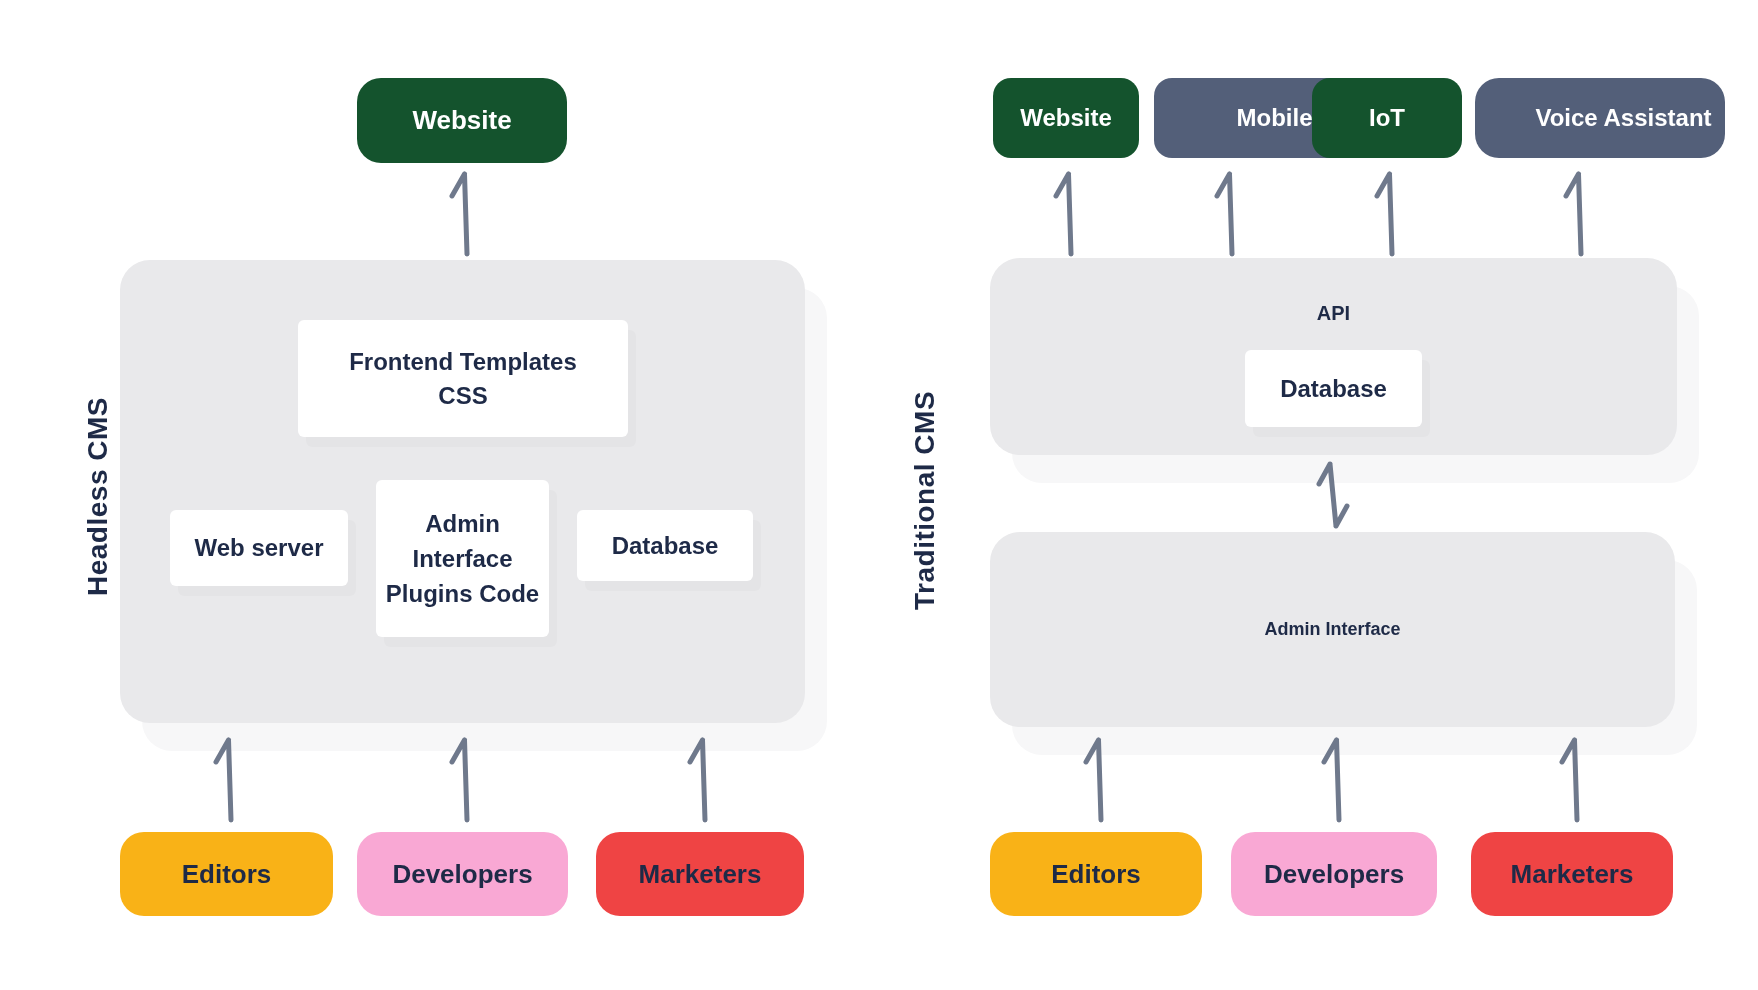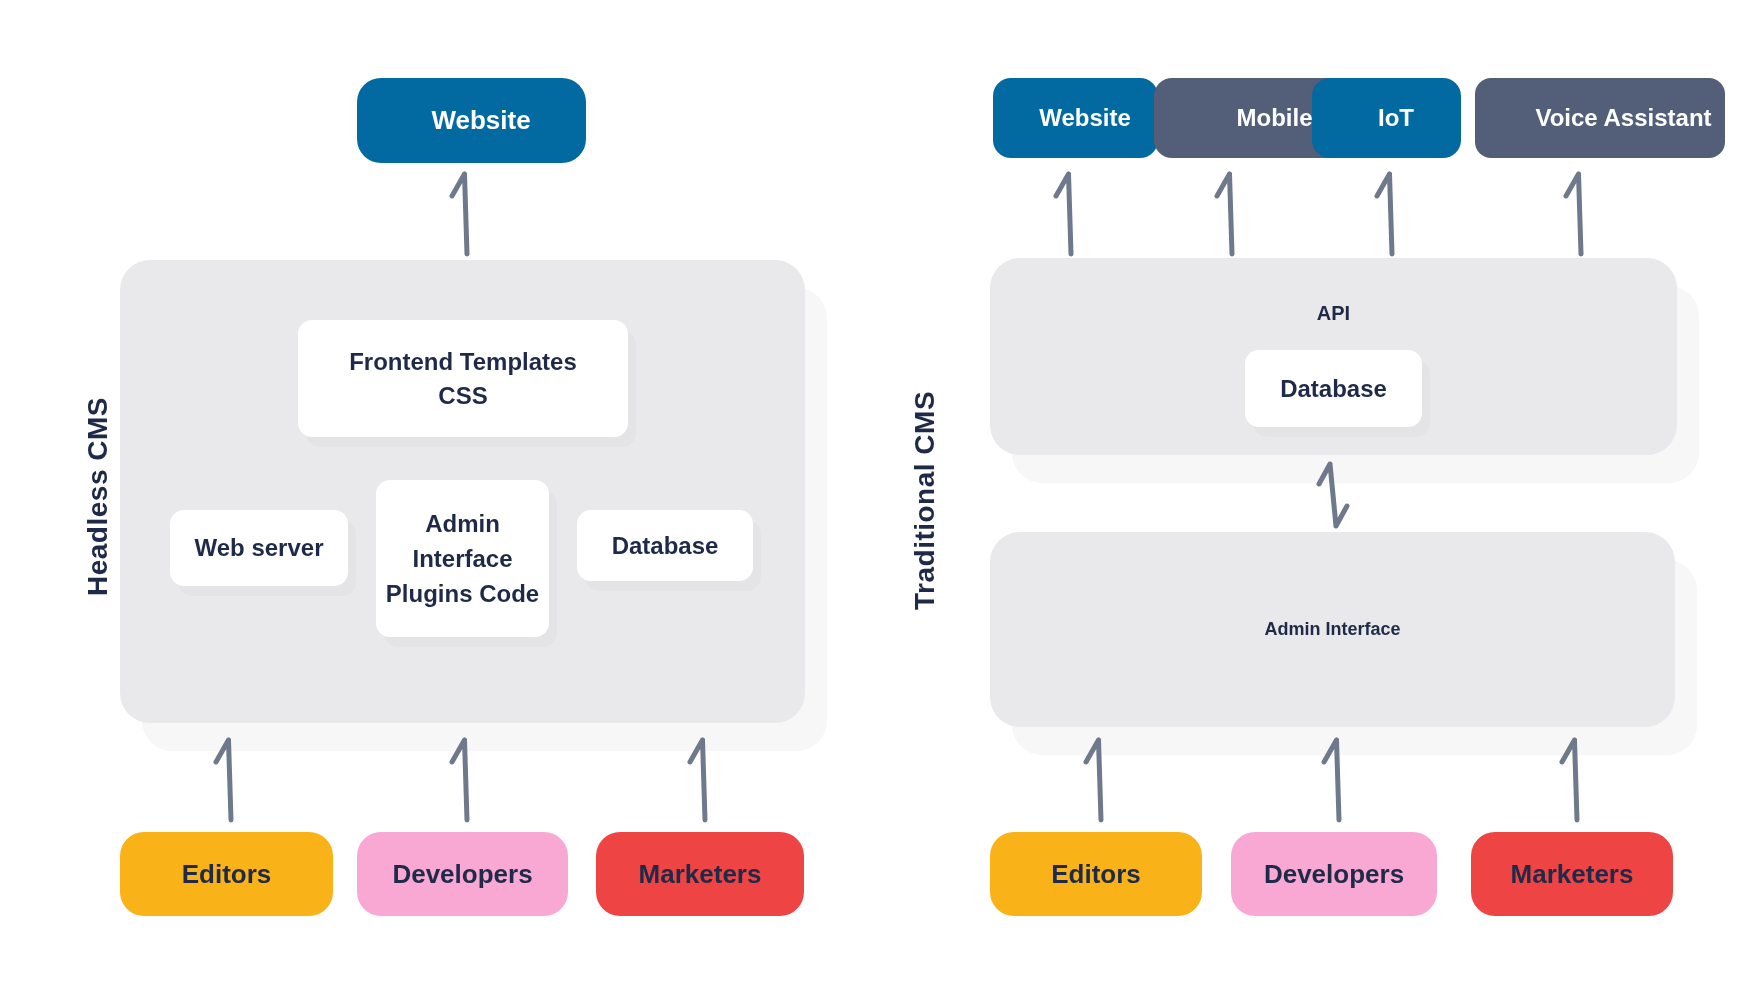--- a/index.html
+++ b/index.html
@@ -13,28 +13,28 @@
     display:flex;align-items:center;justify-content:center;
   }
   .panel{
     position:absolute;background:#e9e9eb;border-radius:30px;
     box-shadow:22px 28px 0 #f7f7f8;
   }
   .chip{
     position:absolute;display:flex;align-items:center;justify-content:center;
     text-align:center;border-radius:20px;font-size:24px;line-height:1.1;
   }
-  .chip-navy{background:#0369a1;color:#ffffff;padding-left:19px;}
+  .chip-navy{background:#14532d;color:#ffffff;}
   .chip-slate{background:#535f79;color:#ffffff;padding-left:47px;}
   .chip-lg{border-radius:24px;font-size:26px;}
   .chip-editors{background:#f9b217;color:#1e2a47;align-items:center;}
   .chip-developers{background:#f9a8d4;color:#1e2a47;}
   .chip-marketers{background:#ef4444;color:#1e2a47;}
   .wbox{
-    position:absolute;background:#ffffff;border-radius:14px;
+    position:absolute;background:#ffffff;border-radius:6px;
     display:flex;align-items:center;justify-content:center;text-align:center;
     font-size:24px;line-height:34px;color:#1e2a47;white-space:pre-line;
     box-shadow:8px 10px 0 rgba(0,0,0,0.02);
   }
   .panel-label{
     position:absolute;text-align:center;font-size:20px;color:#1e2a47;
   }
   .arrow{position:absolute;}
   .arrow path{stroke:#6f798c;stroke-width:5;fill:none;stroke-linecap:round;stroke-linejoin:round;}
 </style>
@@ -87,24 +87,24 @@
   </div>
 
   <div class="vlabel" style="left:905px;top:375px;height:250px;width:40px;">Traditional CMS</div>
 
   <div class="chip chip-navy" style="left:993px;top:78px;width:146px;height:80px;border-radius:18px;">
     <span>Website</span>
   </div>
   <div class="chip chip-slate" style="left:1154px;top:78px;width:147px;height:80px;border-radius:18px;">
     <span>Mobile</span>
   </div>
-  <div class="chip chip-navy" style="left:1312px;top:78px;width:130px;height:80px;border-radius:18px;">
+  <div class="chip chip-navy" style="left:1312px;top:78px;width:150px;height:80px;border-radius:18px;">
     <span>IoT</span>
   </div>
-  <div class="chip chip-slate" style="left:1475px;top:78px;width:203px;height:80px;border-radius:16px;">
+  <div class="chip chip-slate" style="left:1475px;top:78px;width:203px;height:80px;border-radius:24px;">
     <span>Voice Assistant</span>
   </div>
 
   <svg class="arrow" style="left:1046px;top:164px;" width="40" height="96" viewBox="0 0 40 96">
     <path d="M22.5 10 L25 90 M22.5 10 L10 32"></path>
   </svg>
   <svg class="arrow" style="left:1207px;top:164px;" width="40" height="96" viewBox="0 0 40 96">
     <path d="M22.5 10 L25 90 M22.5 10 L10 32"></path>
   </svg>
   <svg class="arrow" style="left:1367px;top:164px;" width="40" height="96" viewBox="0 0 40 96">

